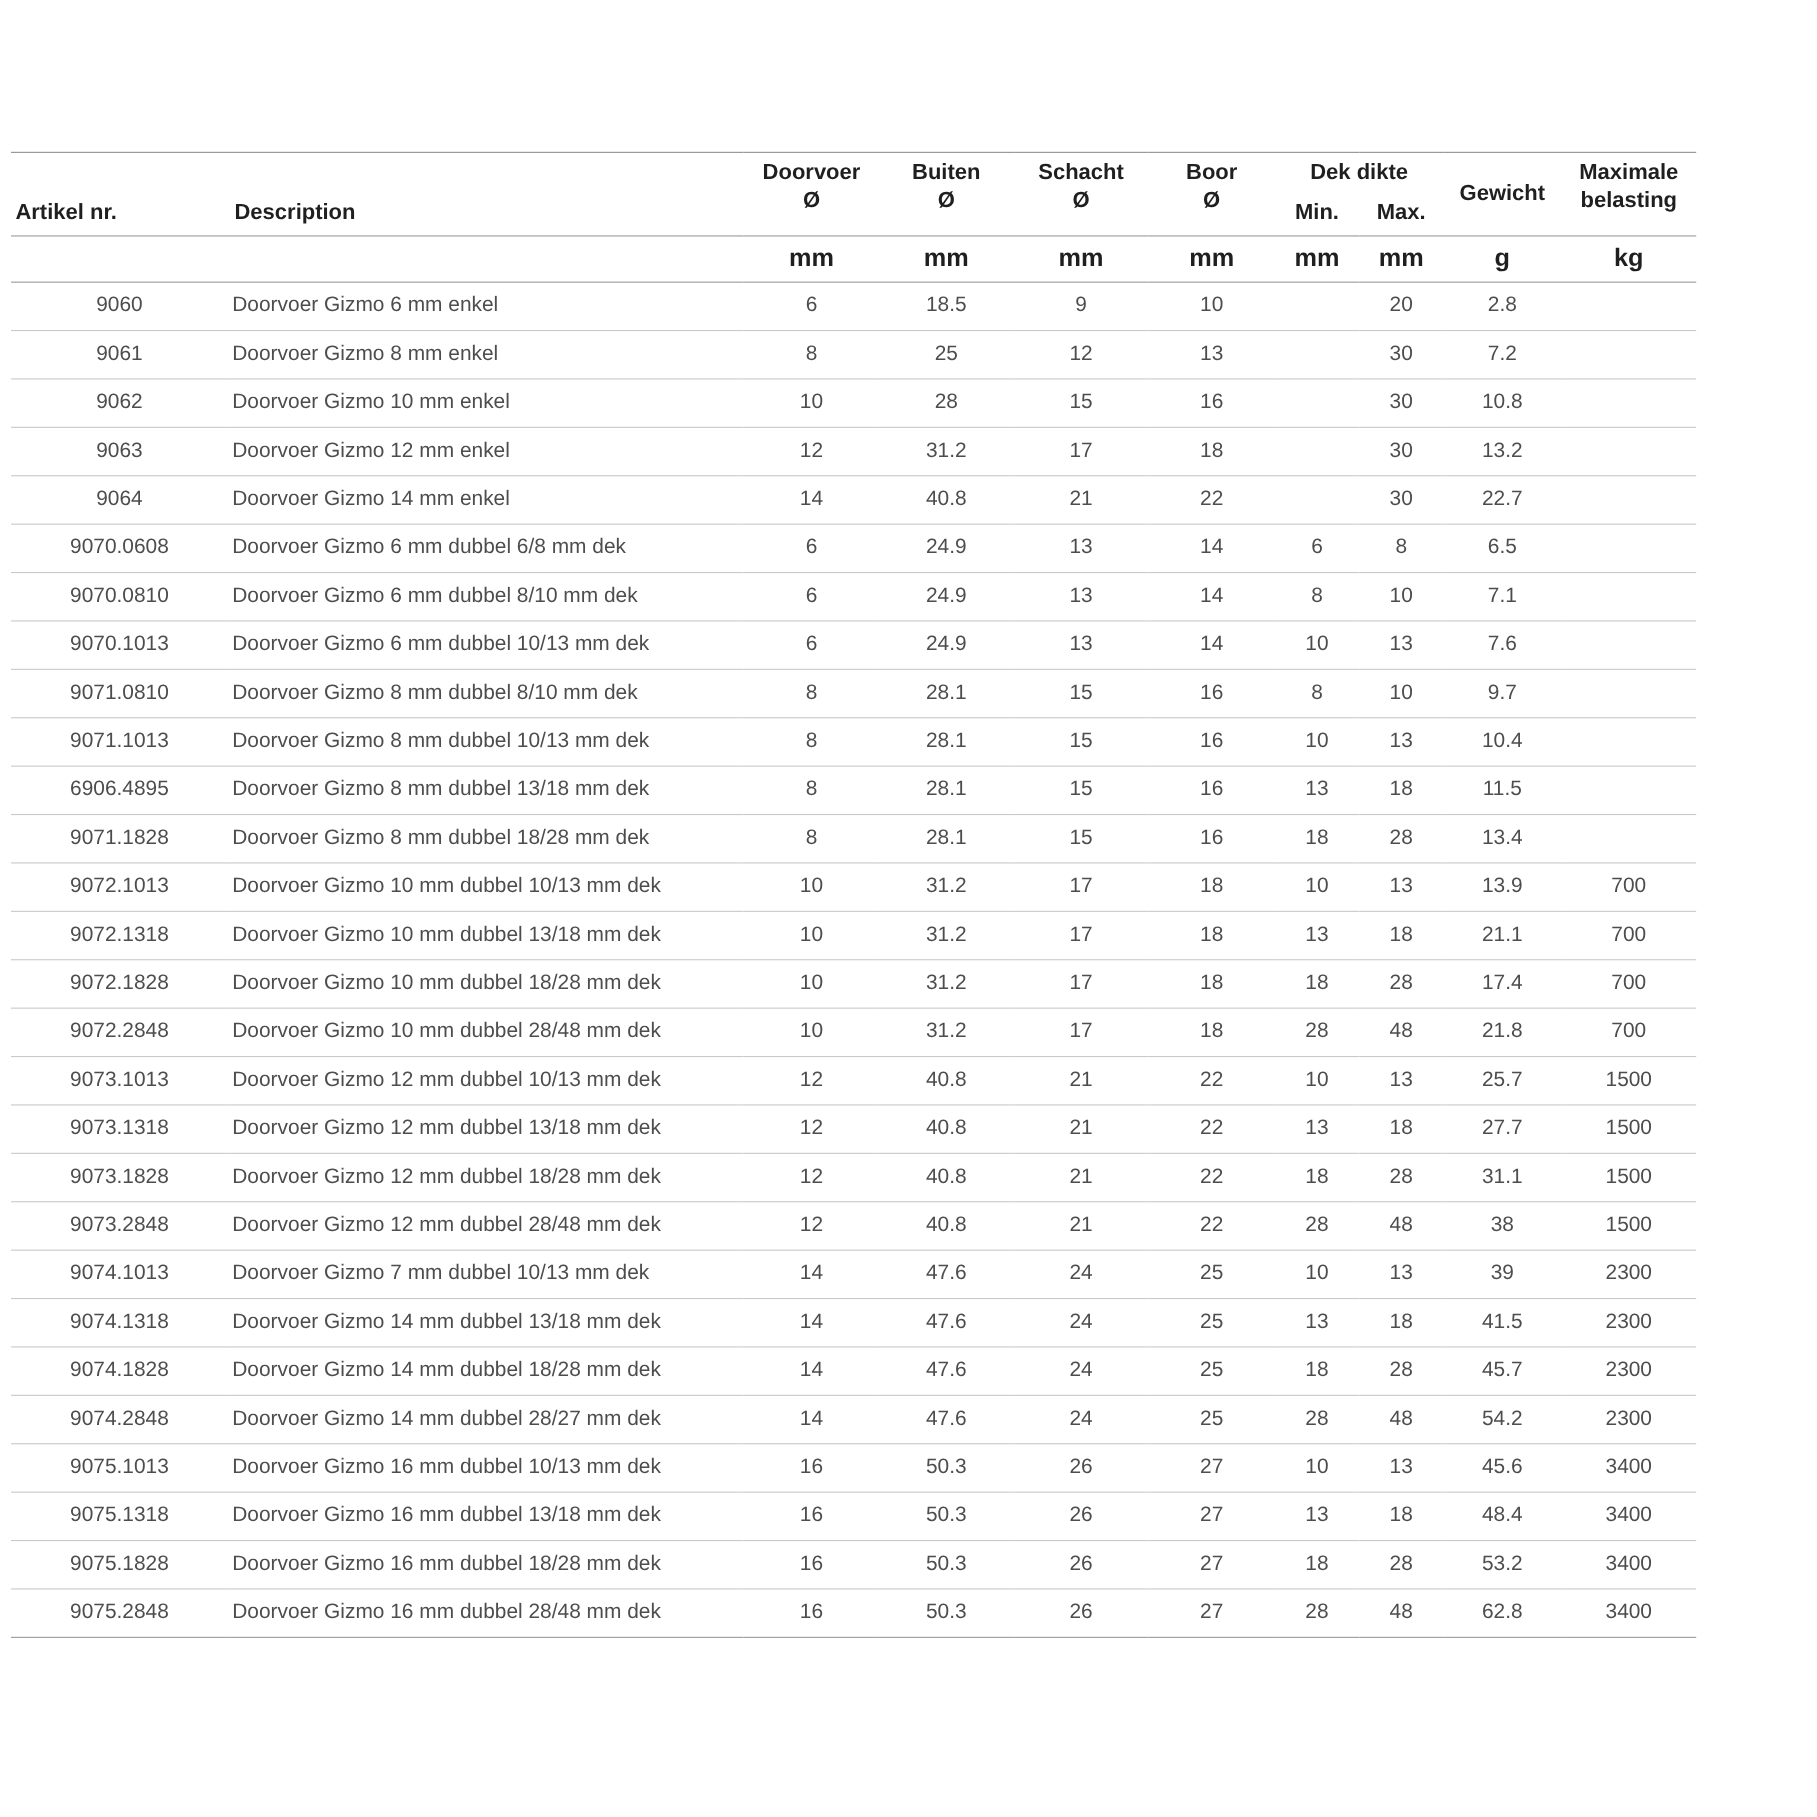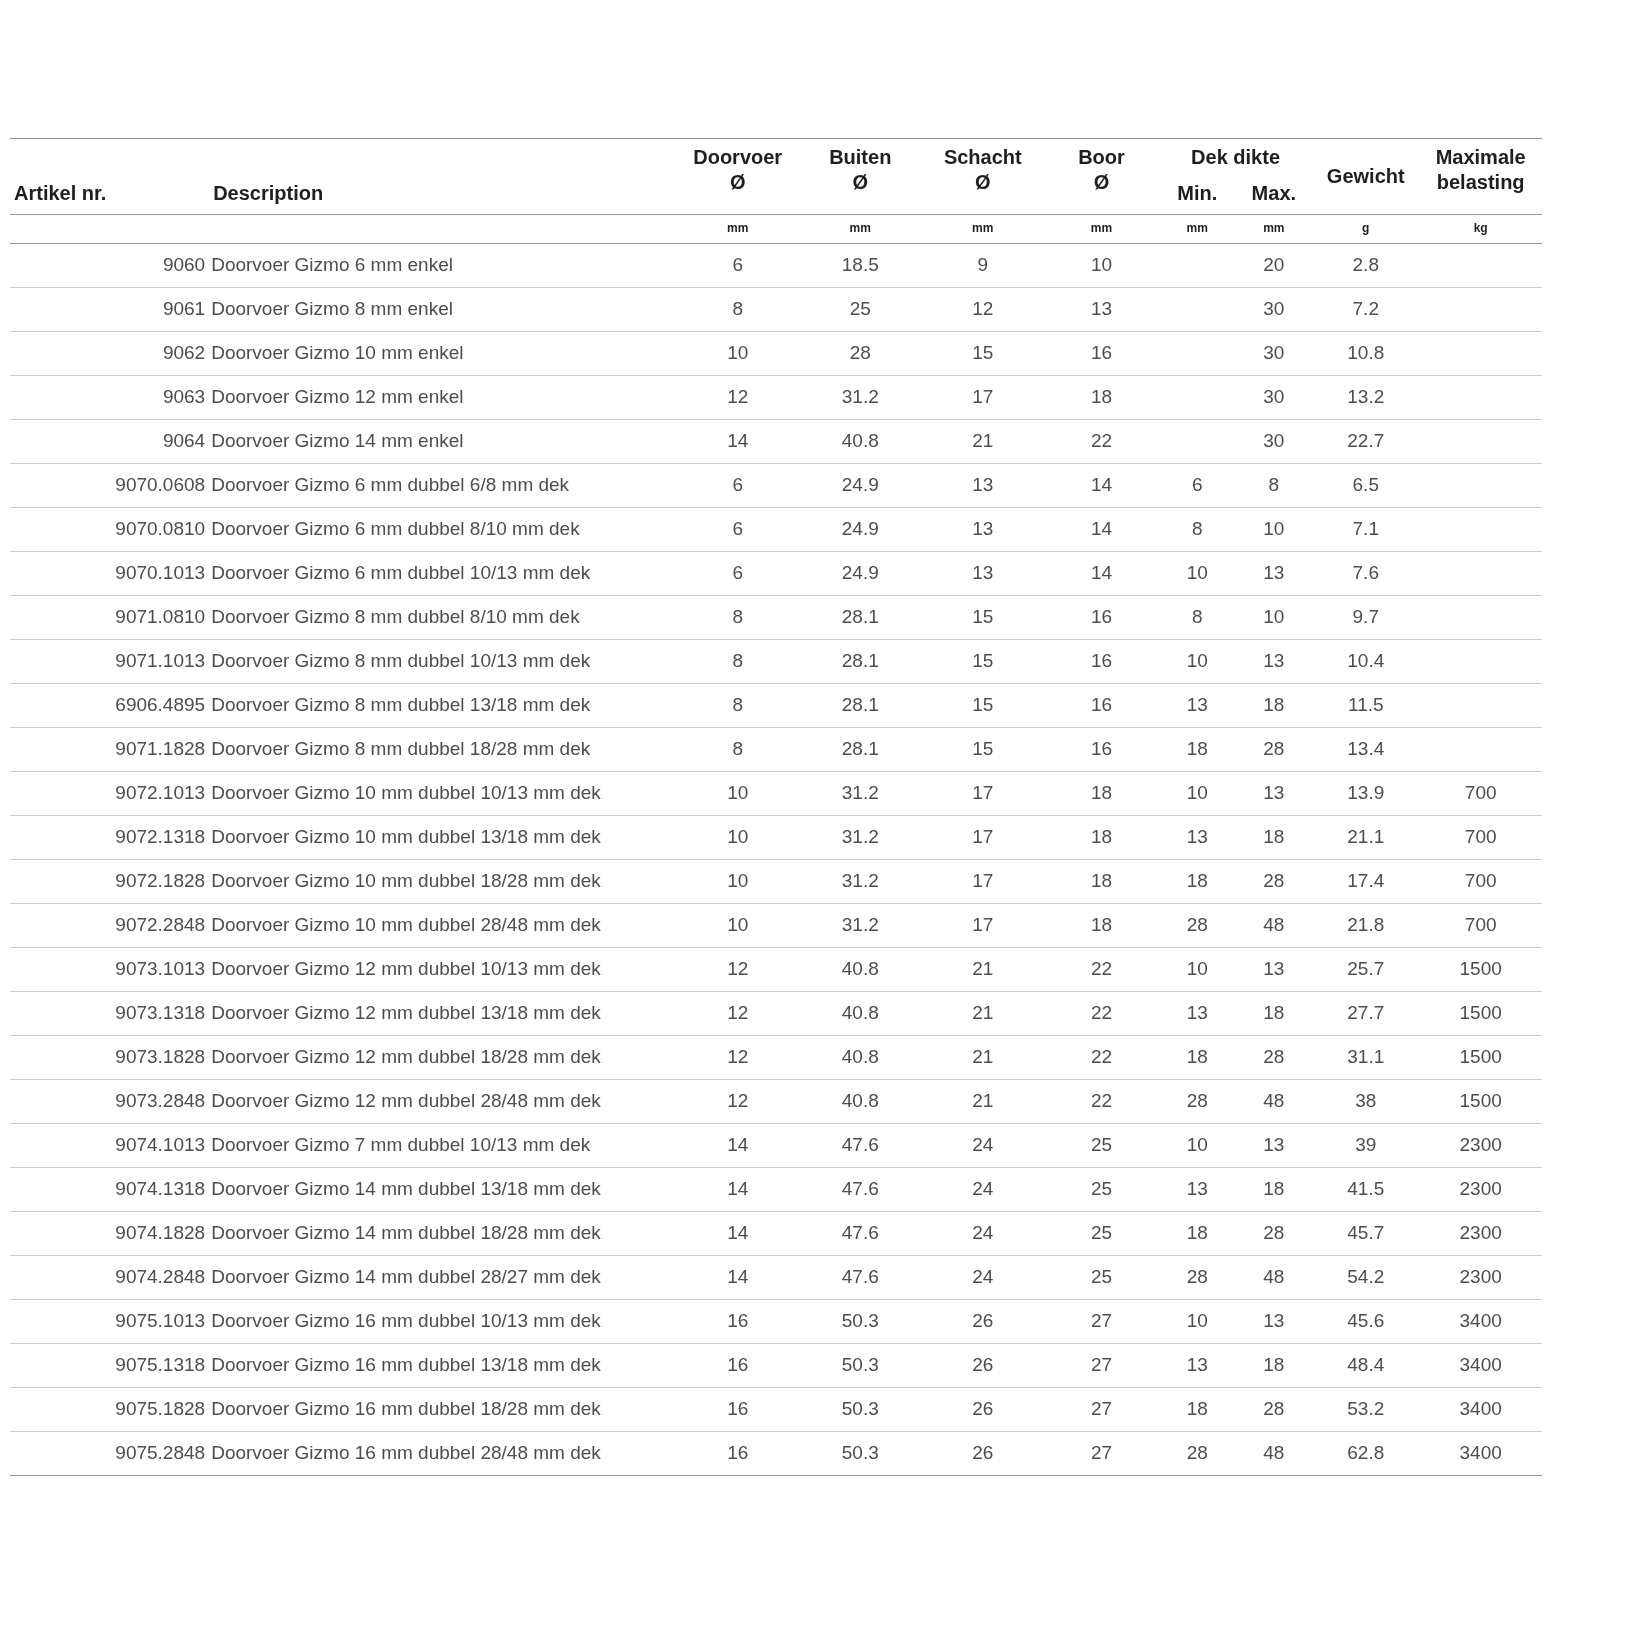--- a/index.html
+++ b/index.html
@@ -49,37 +49,37 @@
   }
   th.h-center { text-align: center; vertical-align: top; padding-top: 6px; }
   th.h-middle { text-align: center; vertical-align: middle; }
   tr.titles-a { height: 42px; }
   tr.titles-b { height: 34px; }
   tr.titles-b th { text-align: center; vertical-align: top; padding-top: 0; }
   tr.units td {
     font-weight: 700;
     color: #1f1f1f;
     text-align: center;
-    font-size: 12px;
+    font-size: 23px;
     border-top: 1px solid #9a9a9a;
     border-bottom: 1px solid #9a9a9a;
     padding: 6px 4px 8px 4px;
   }
   tr.units td.blank { }
 
   tbody td {
     padding: 10px 4px 11px 4px;
     border-bottom: 1px solid #c9c9c9;
     text-align: center;
     color: #4d4d4d;
     white-space: nowrap;
     overflow: hidden;
   }
   tbody tr:last-child td { border-bottom: 1px solid #9a9a9a; }
-  tbody td.c0 { text-align: right; padding-left: 2px; margin-top: 12px; }
+  tbody td.c0 { text-align: center; padding-left: 2px; margin-top: 12px; }
   tbody td.c1 { text-align: left; padding-left: 2px; }
 </style>
 </head>
 <body>
 
 <div class="page">
   <table class="spec">
     <colgroup>
       <col class="w0">
         <col class="w1">

